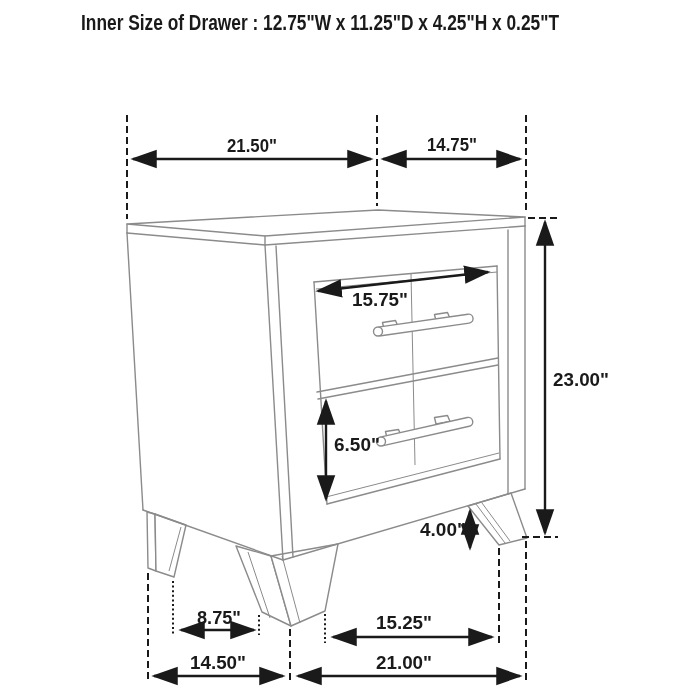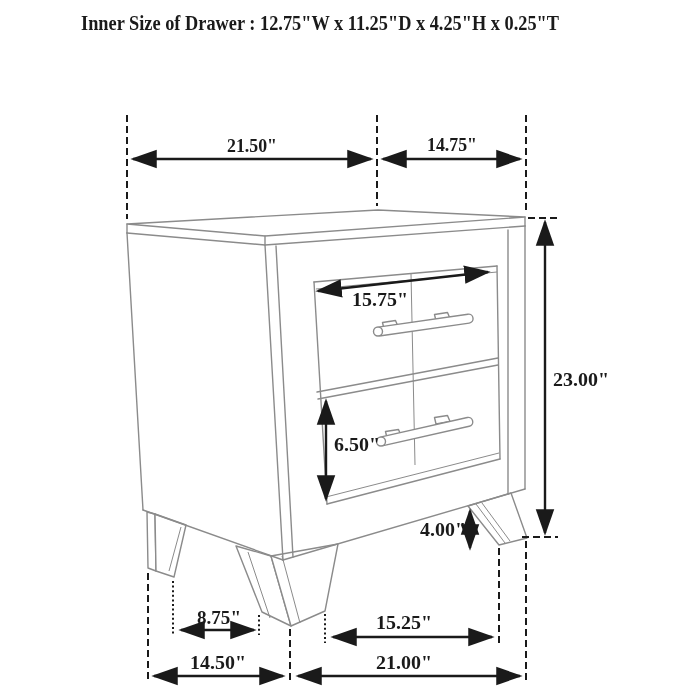--- a/index.html
+++ b/index.html
@@ -1,20 +1,20 @@
 <!DOCTYPE html>
 <html style="--color-dimension: #1a1a1a; --color-furniture_line: #8b8b8b; --color-background: #ffffff;"><head>
 <meta charset="utf-8">
 <style>
   html,body{margin:0;padding:0;background:#fff;}
   #stage{
     position:relative;
     width:692px;height:700px;
     background:var(--color-background,#fff);
-    font-family:Liberation Serif, serif;
+    font-family:Liberation Sans, sans-serif;
     overflow:hidden;
   }
   svg{position:absolute;left:0;top:0;}
   .furn{stroke:var(--color-furniture_line,#8b8b8b);stroke-width:1.4;fill:none;stroke-linejoin:round;stroke-linecap:round;}
   .furn-f{stroke:var(--color-furniture_line,#8b8b8b);stroke-width:1.4;fill:#fff;stroke-linejoin:round;}
   .furn-thin{stroke:var(--color-furniture_line,#8b8b8b);stroke-width:1;fill:none;}
   .ext{stroke:var(--color-dimension,#1a1a1a);stroke-width:2;fill:none;stroke-dasharray:7 4;}
   .dot{stroke:var(--color-dimension,#1a1a1a);stroke-width:2;fill:none;stroke-dasharray:2 2.6;}
   .dim{stroke:var(--color-dimension,#1a1a1a);stroke-width:2.4;fill:none;}
   .dim-text{font-weight:bold;font-size:19px;fill:var(--color-dimension,#1a1a1a);}

